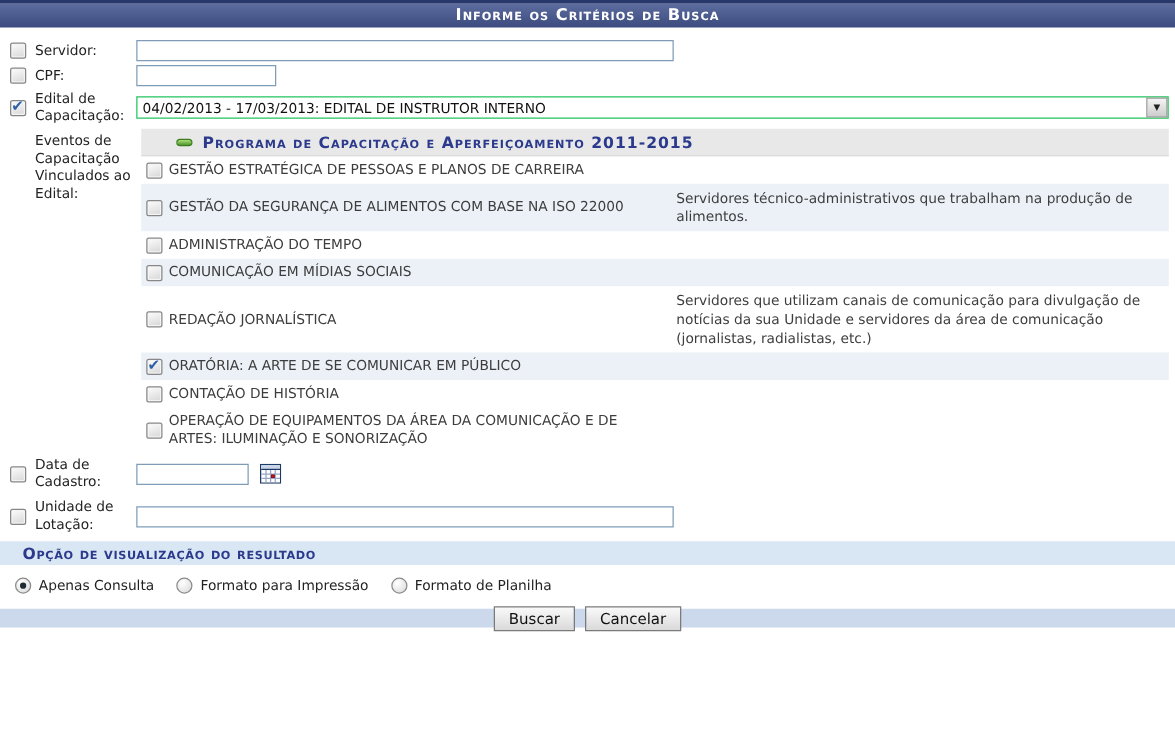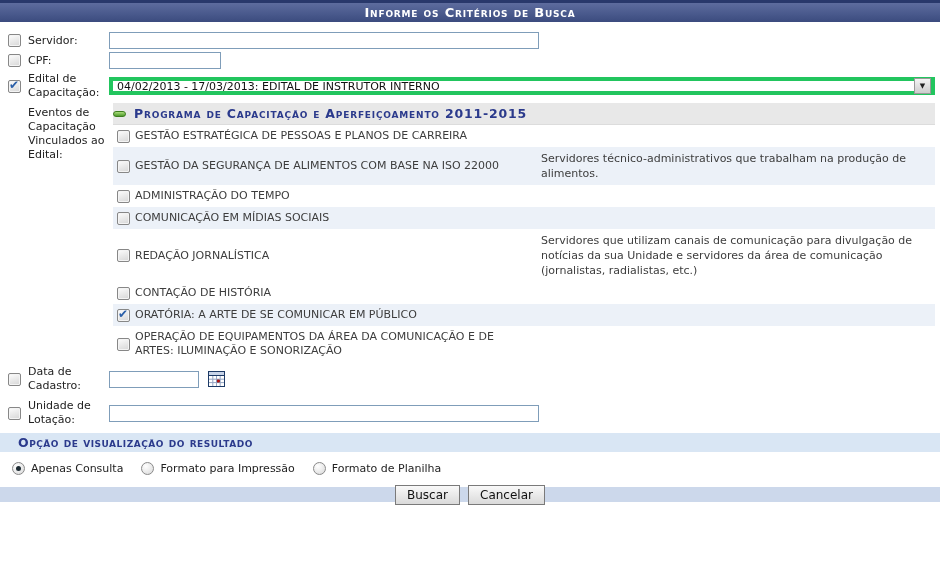--- a/index.html
+++ b/index.html
@@ -40,35 +40,35 @@
   }
   .txt-input {
     height:17px; border:1px solid #7f9db9; background:#fff;
     font:inherit; padding:1px 3px; display:inline-block; vertical-align:middle;
   }
   .w-servidor,.w-unidade { width:430px; }
   .w-cpf { width:112px; }
   .w-data { width:90px; }
 
   .select-box {
-    width:826px; height:18px; border:4px solid #22c55e; background:#fff;
+    width:826px; height:18px; border:1px solid #22c55e; background:#fff;
     display:flex; align-items:center; cursor:pointer;
   }
   .select-box .sel-text { flex:1; padding:0 4px; white-space:nowrap; overflow:hidden; color:#111; }
   .select-box .sel-btn {
     width:17px; height:16px; margin:0; flex:0 0 17px;
     background:linear-gradient(#f4f4f4,#cdcdcd);
     border:1px solid #999; display:flex; align-items:center; justify-content:center;
     font-size:7px; color:#222;
   }
 
   .events-table { flex:1; margin-left:4px; margin-right:5px; }
   .ev-header {
     background:#e8e8e8; height:22px; display:flex; align-items:center;
-    border-bottom:1px solid #dcdcdc;
+    padding-left:28px; border-bottom:1px solid #dcdcdc;
   }
   .group-icon {
     width:13px; height:6px; border-radius:3px; margin-right:8px;
     background:linear-gradient(#aadd7a,#4f9a2c);
     border:1px solid #3c7d1e;
   }
   .ev-header .gtitle {
     color:#2b3a8c; font-weight:bold; font-variant:small-caps;
     font-size:12.5px; letter-spacing:0.8px;
   }
@@ -199,33 +199,33 @@
 
       <div class="ev-row">
         <div class="ev-cb">
             <div class="checkbox"></div>
           </div>
         <div class="ev-label">REDAÇÃO JORNALÍSTICA</div>
         <div class="ev-desc">Servidores que utilizam canais de comunicação para divulgação de notícias da sua Unidade e servidores da área de comunicação (jornalistas, radialistas, etc.)</div>
       </div>
 
 
+      <div class="ev-row alt">
+        <div class="ev-cb">
+            <div class="checkbox checked"></div>
+          </div>
+        <div class="ev-label">ORATÓRIA: A ARTE DE SE COMUNICAR EM PÚBLICO</div>
+        <div class="ev-desc"></div>
+      </div>
+
       <div class="ev-row">
         <div class="ev-cb">
             <div class="checkbox"></div>
           </div>
         <div class="ev-label">CONTAÇÃO DE HISTÓRIA</div>
-        <div class="ev-desc"></div>
-      </div>
-
-      <div class="ev-row alt">
-        <div class="ev-cb">
-            <div class="checkbox checked"></div>
-          </div>
-        <div class="ev-label">ORATÓRIA: A ARTE DE SE COMUNICAR EM PÚBLICO</div>
         <div class="ev-desc"></div>
       </div>
 
       <div class="ev-row">
         <div class="ev-cb">
             <div class="checkbox"></div>
           </div>
         <div class="ev-label">OPERAÇÃO DE EQUIPAMENTOS DA ÁREA DA COMUNICAÇÃO E DE ARTES: ILUMINAÇÃO E SONORIZAÇÃO</div>
         <div class="ev-desc"></div>
       </div>

